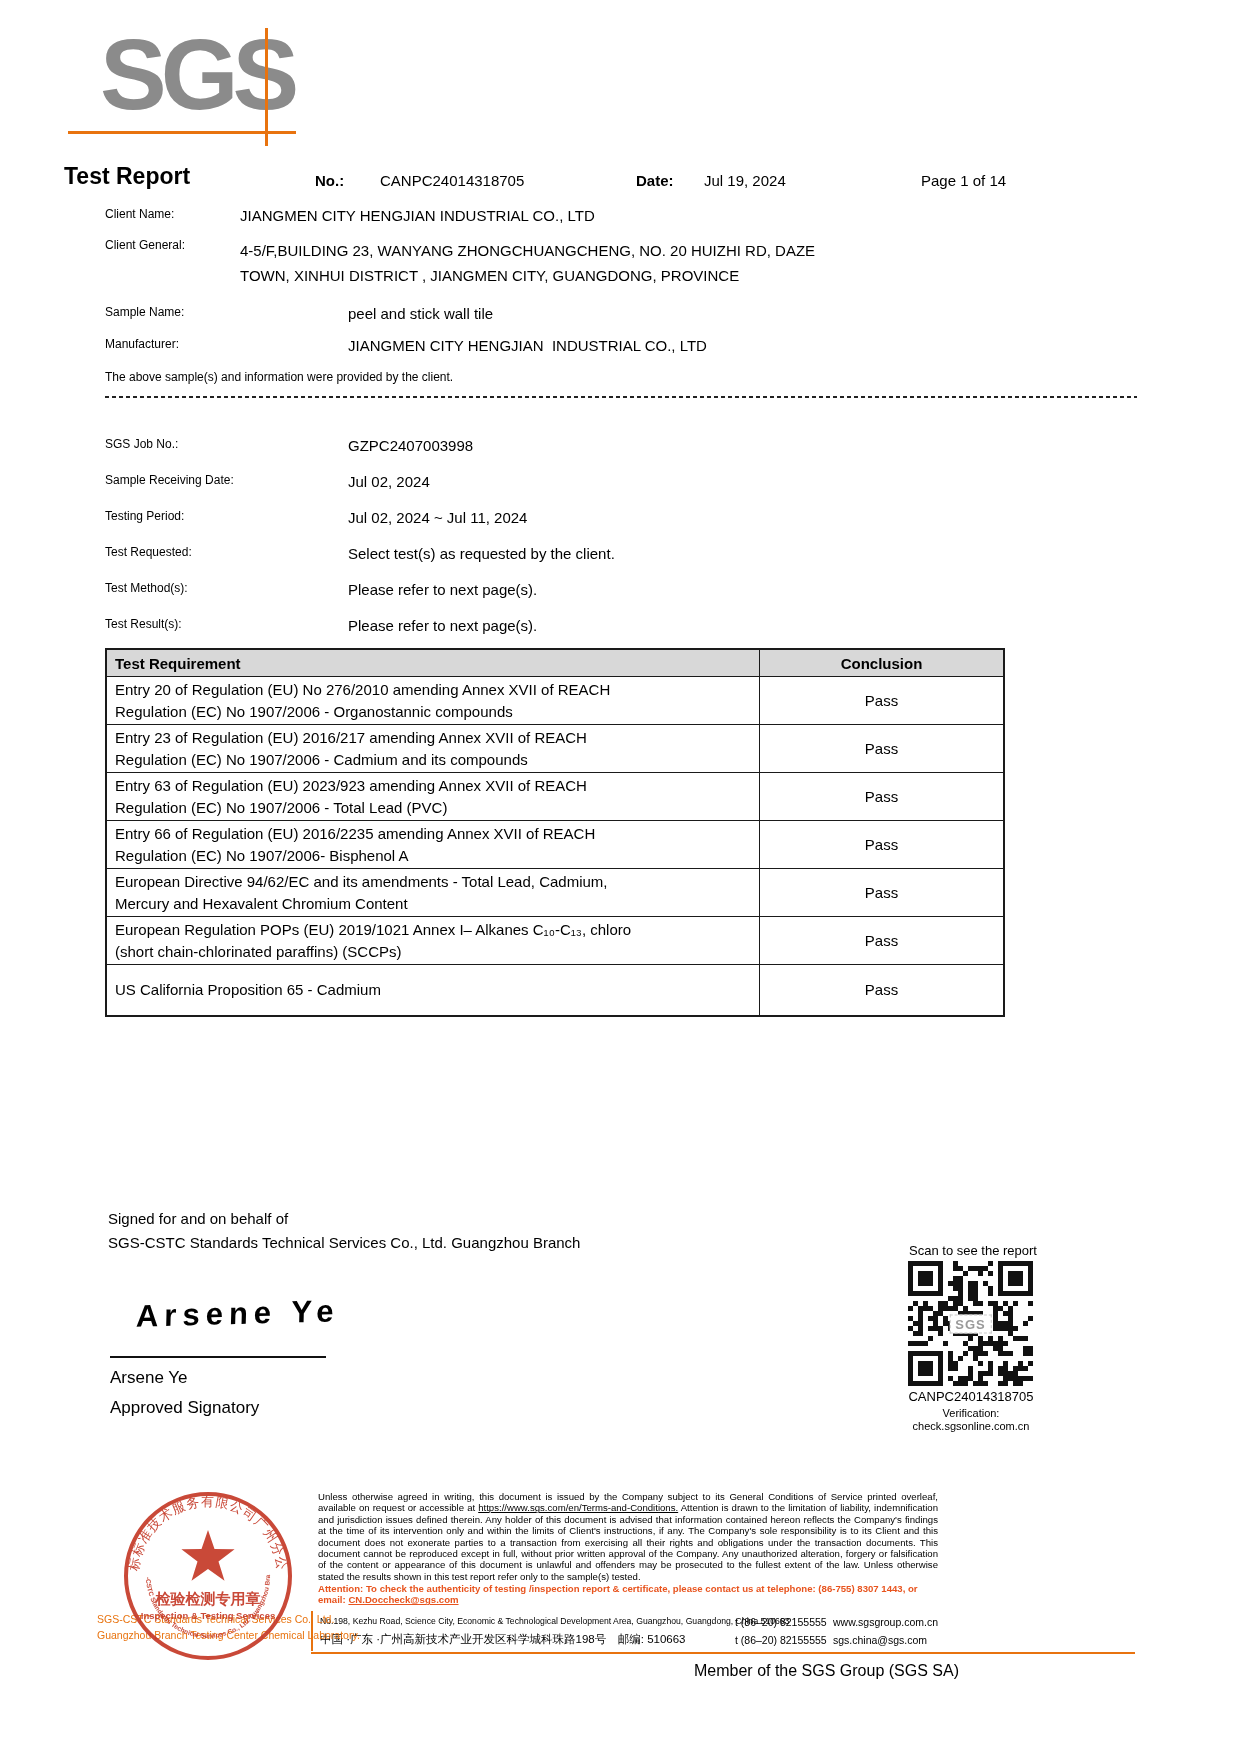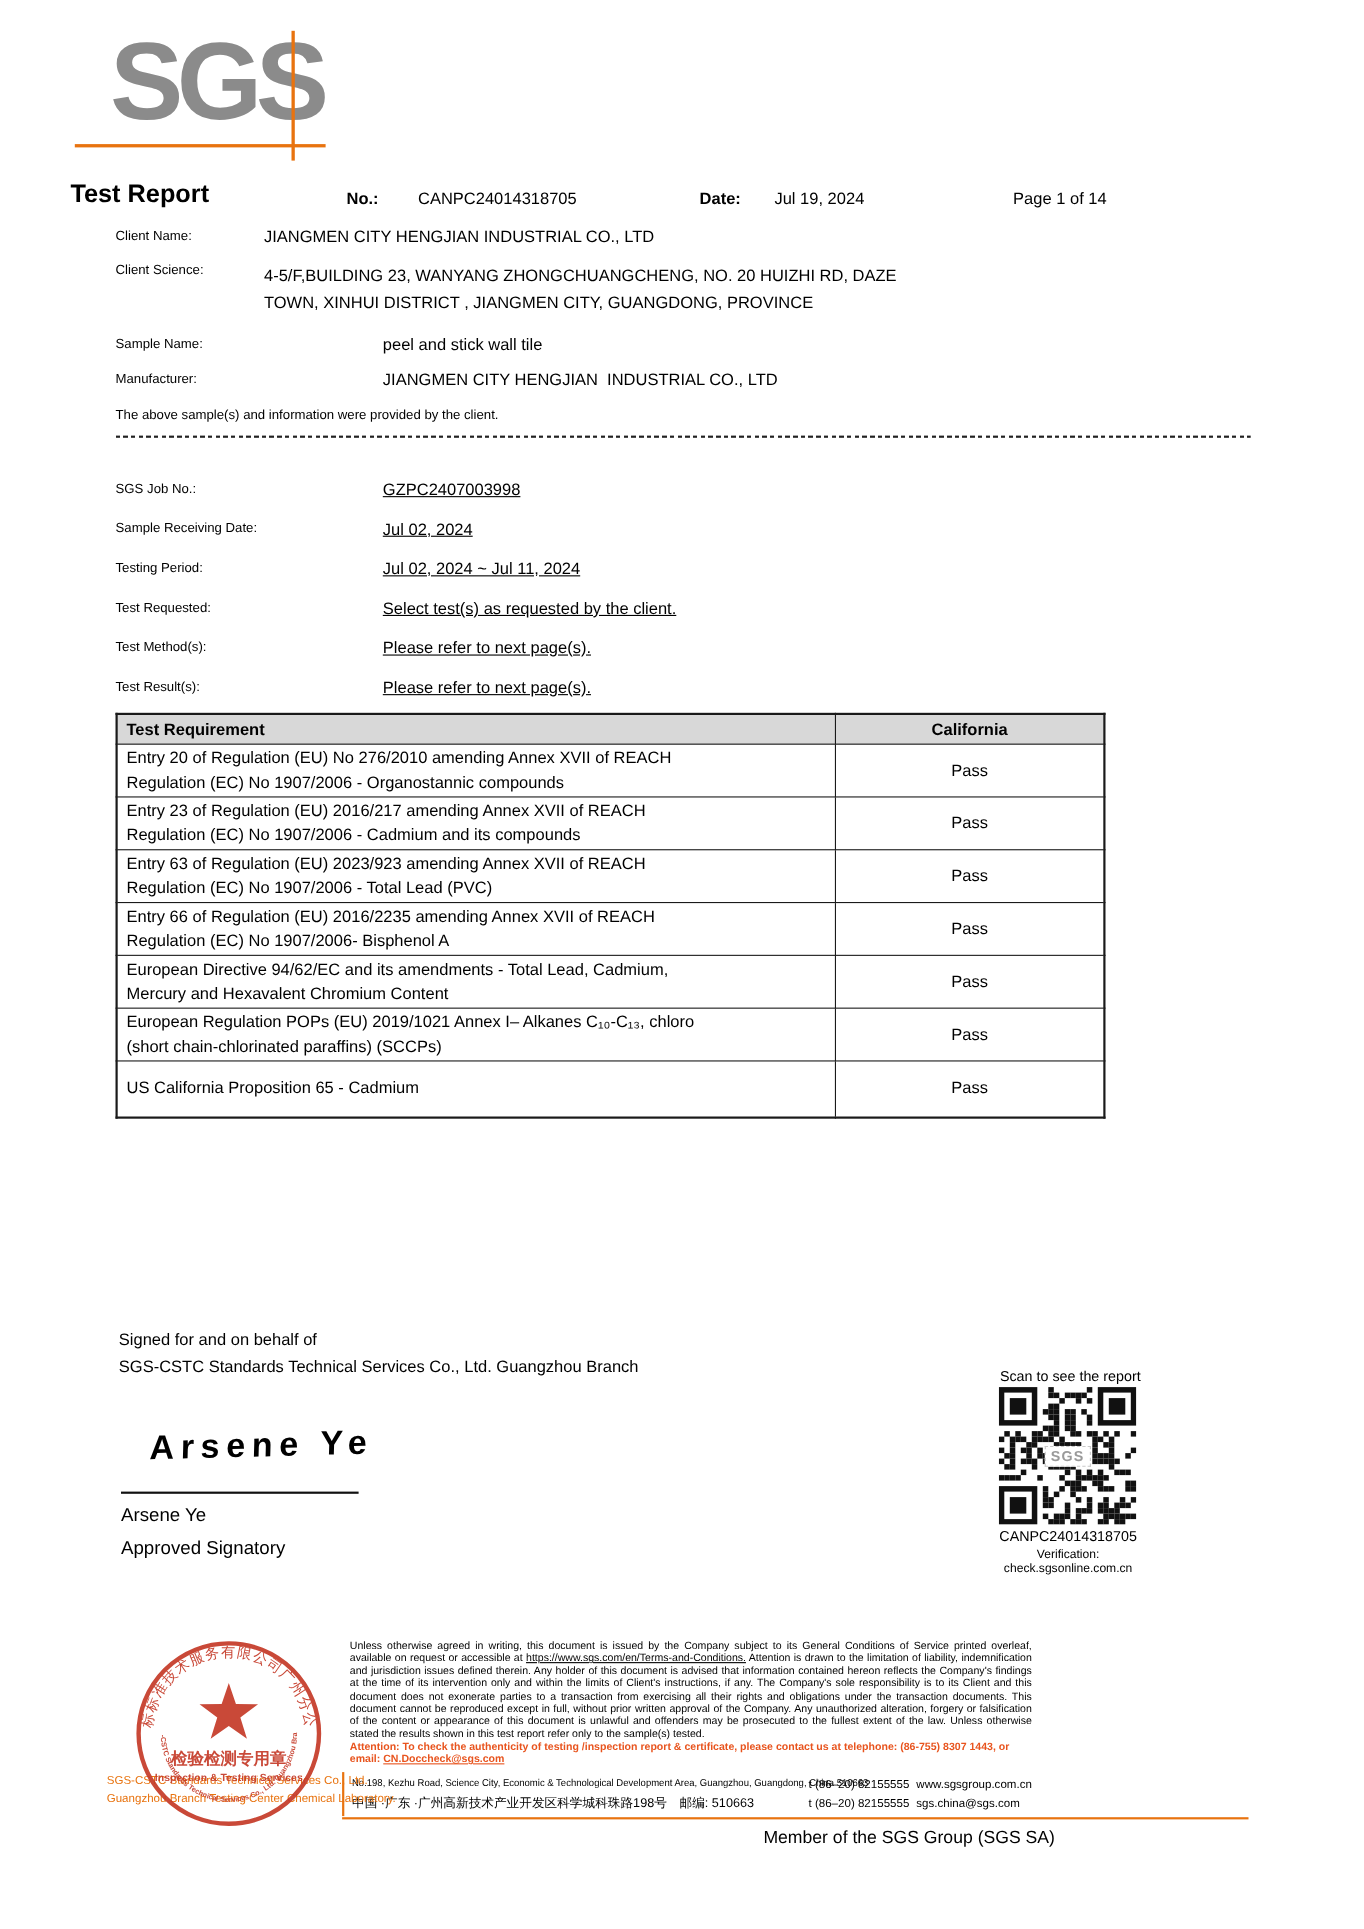--- a/index.html
+++ b/index.html
@@ -31,21 +31,21 @@
   .sample-name-label{position:absolute;left:105px;top:305px;}
   .sample-name-value{position:absolute;left:348px;top:305px;}
   .manufacturer-label{position:absolute;left:105px;top:337px;}
   .manufacturer-value{position:absolute;left:348px;top:337px;}
   .sample-note{position:absolute;left:105px;top:370px;}
 
   .dashed-divider{position:absolute;left:105px;top:396px;width:1032px;height:2px;
     background:repeating-linear-gradient(90deg,#222 0 4px,transparent 4px 7px);}
 
   .ji-label{position:absolute;left:105px;}
-  .ji-value{position:absolute;left:348px;text-decoration:underline;}
+  .ji-value{position:absolute;left:348px;}
   .ji-r0{top:437px;} .ji-r1{top:473px;} .ji-r2{top:509px;}
   .ji-r3{top:545px;} .ji-r4{top:581px;} .ji-r5{top:617px;}
 
   
   .conc-table{position:absolute;left:105px;top:648px;width:900px;border-collapse:collapse;table-layout:fixed;}
   .conc-table th,.conc-table td{border:1px solid #1a1a1a;font-size:15px;}
   .conc-table{border:2px solid #1a1a1a;}
   .conc-table th{background:#d8d8d8;height:24px;font-weight:bold;padding:1px 8px;}
   .conc-table th.req-h{text-align:left;}
   .conc-table th.con-h{text-align:center;width:227px;}
@@ -98,21 +98,21 @@
 
   <div class="report-title">Test Report</div>
   <div class="h-no-label">No.:</div>
   <div class="h-no-value">CANPC24014318705</div>
   <div class="h-date-label">Date:</div>
   <div class="h-date-value">Jul 19, 2024</div>
   <div class="h-page">Page 1 of 14</div>
 
   <div class="client-name-label lbl">Client Name:</div>
   <div class="client-name-value val">JIANGMEN CITY HENGJIAN INDUSTRIAL CO., LTD</div>
-  <div class="client-addr-label lbl">Client Science:</div>
+  <div class="client-addr-label lbl">Client General:</div>
   <div class="client-addr-value val">4-5/F,BUILDING 23, WANYANG ZHONGCHUANGCHENG, NO. 20 HUIZHI RD, DAZE
 TOWN, XINHUI DISTRICT , JIANGMEN CITY, GUANGDONG, PROVINCE</div>
 
   <div class="sample-name-label lbl">Sample Name:</div>
   <div class="sample-name-value val">peel and stick wall tile</div>
   <div class="manufacturer-label lbl">Manufacturer:</div>
   <div class="manufacturer-value val">JIANGMEN CITY HENGJIAN  INDUSTRIAL CO., LTD</div>
   <div class="sample-note lbl">The above sample(s) and information were provided by the client.</div>
 
   <div class="dashed-divider"></div>
@@ -127,21 +127,21 @@
   <div class="ji-value ji-r3 val">Select test(s) as requested by the client.</div>
   <div class="ji-label ji-r4 lbl">Test Method(s):</div>
   <div class="ji-value ji-r4 val">Please refer to next page(s).</div>
   <div class="ji-label ji-r5 lbl">Test Result(s):</div>
   <div class="ji-value ji-r5 val">Please refer to next page(s).</div>
 
   <table class="conc-table">
     <thead>
       <tr>
         <th class="req-h">Test Requirement</th>
-        <th class="con-h">California</th>
+        <th class="con-h">Conclusion</th>
       </tr>
     </thead>
     <tbody>
       <tr>
         <td class="req">Entry 20 of Regulation (EU) No 276/2010 amending Annex XVII of REACH
 Regulation (EC) No 1907/2006 - Organostannic compounds</td>
         <td class="concl">Pass</td>
       </tr>
       <tr>
         <td class="req">Entry 23 of Regulation (EU) 2016/217 amending Annex XVII of REACH

